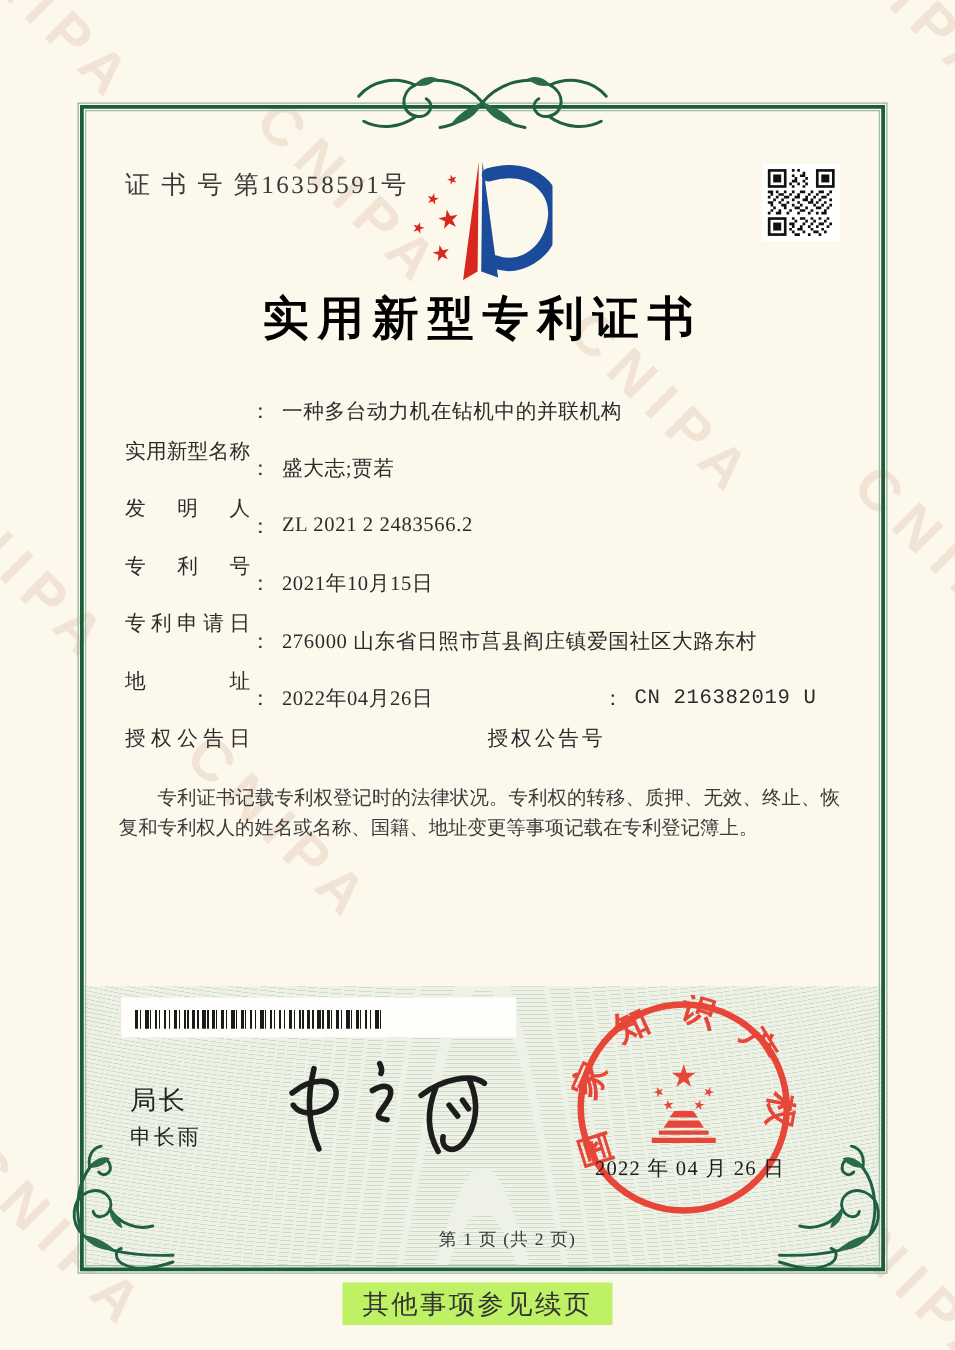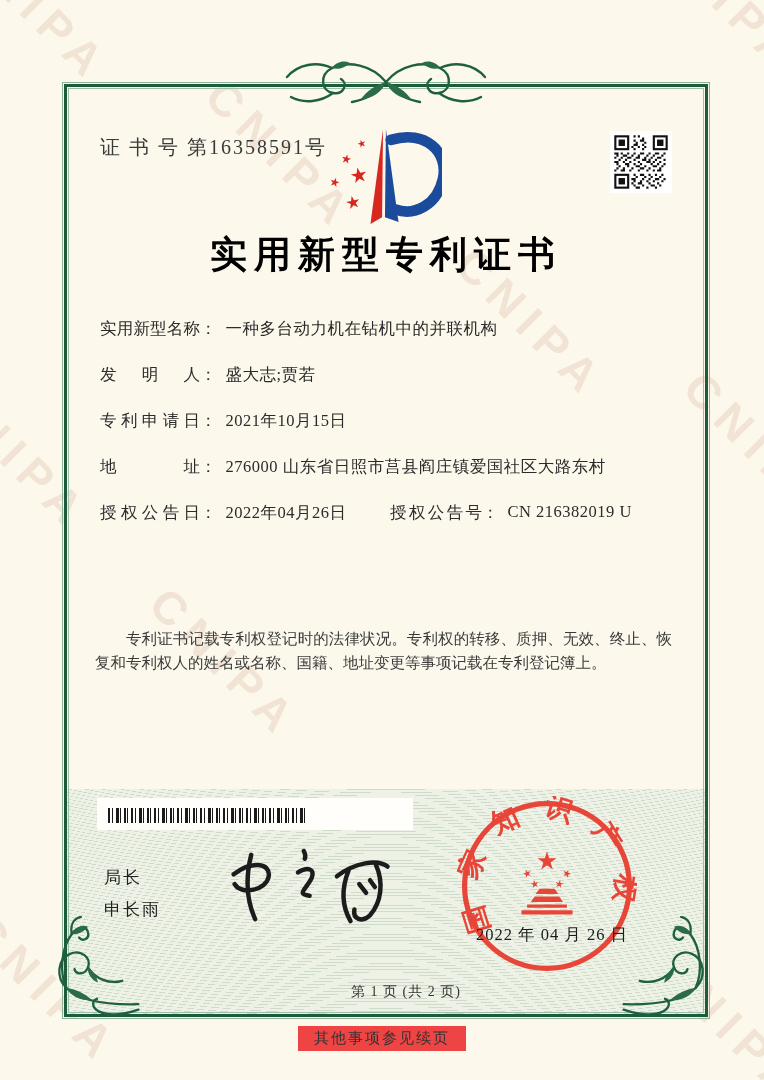--- a/index.html
+++ b/index.html
@@ -36,50 +36,50 @@
   }
   
   .cert-no{position:absolute;left:100px;top:134px;z-index:4;font-size:20px;letter-spacing:2px;color:#3a3a3a;}
   .qr{position:absolute;left:610px;top:131px;width:62px;height:62px;z-index:4;background:#fff;}
   .logo{position:absolute;left:326px;top:124px;width:116px;height:112px;z-index:4;}
   .title-wrap{position:absolute;left:64px;top:230px;width:644px;text-align:center;z-index:4;}
   .title{font-size:37px;font-weight:bold;letter-spacing:7px;color:#000000;}
   
   .fields{position:absolute;left:100px;top:318px;width:560px;z-index:4;}
   .field-row{height:46px;font-size:16.5px;color:#2b2b2b;white-space:nowrap;}
-  .flabel{display:inline-block;width:100px;text-align:justify;text-align-last:justify;vertical-align:top;}
+  .flabel{display:inline-block;width:100px;text-align:justify;text-align-last:justify;vertical-align:top;margin-top:32px;}
   .fcolon{display:inline-block;vertical-align:top;}
   .fvalue{display:inline-block;margin-left:9px;vertical-align:top;letter-spacing:.5px;}
-  .grant-no{position:absolute;left:290px;top:0;}
+  .grant-no{position:absolute;left:290px;top:0;font-family:Liberation Mono, monospace;}
   .grant-no .flabel{width:92px;}
   
   .body-text{position:absolute;left:95px;top:627px;width:577px;z-index:4;
     font-size:15.5px;line-height:23.5px;color:#3b3b3b;text-align:justify;}
   .body-text p{margin:0;text-indent:2em;}
   
   .barcode-patch{position:absolute;left:97px;top:798px;width:316px;height:32px;background:#fffefb;z-index:3;}
   .barcode{
     position:absolute;left:108px;top:808px;width:200px;height:15px;z-index:4;
     background:repeating-linear-gradient(90deg,
       #1a1a1a 0 2px, transparent 2px 4px,
       #1a1a1a 4px 5px, transparent 5px 8px,
       #1a1a1a 8px 11px, transparent 11px 12px,
       #1a1a1a 12px 13px, transparent 13px 16px,
       #1a1a1a 16px 18px, transparent 18px 19px,
       #1a1a1a 19px 20px, transparent 20px 23px);
   }
-  .director-label{position:absolute;left:104px;top:866px;z-index:4;font-size:17px;letter-spacing:2px;color:#222;}
+  .director-label{position:absolute;left:104px;top:866px;z-index:4;font-size:21px;letter-spacing:2px;color:#222;}
   .director-name{position:absolute;left:104px;top:898px;z-index:4;font-size:17px;letter-spacing:2px;color:#222;}
   .signature{position:absolute;left:222px;top:840px;width:185px;height:95px;z-index:4;}
   .seal{position:absolute;left:457px;top:796px;width:180px;height:180px;z-index:6;opacity:.92;}
   .seal-date{position:absolute;left:462px;top:924px;width:180px;z-index:7;
     font-size:16.5px;letter-spacing:1px;color:#1c1c1c;text-align:center;white-space:nowrap;}
   .page-info{position:absolute;left:64px;top:983px;width:644px;text-align:center;z-index:4;font-size:14px;color:#333;letter-spacing:1px;margin-left:20px;}
   .continuation-wrap{position:absolute;left:0;top:1026px;width:764px;display:flex;justify-content:center;z-index:4;}
-  .continuation{background:#ef4444;padding:3px 16px;font-size:15px;letter-spacing:2px;color:#333;}
+  .continuation{background:#bef264;padding:3px 16px;font-size:21px;letter-spacing:2px;color:#333;}
   
   .ornament{position:absolute;z-index:6;pointer-events:none;}
   .orn-top{left:276px;top:56px;width:220px;height:52px;}
   .orn-bl{left:34px;top:916px;width:108px;height:108px;}
   .orn-br{left:620px;top:916px;width:108px;height:108px;transform:scaleX(-1);}
 </style>
 </head>
 <body>
 
 <div class="watermark" style="left:-60px;top:-20px;">CNIPA</div>
@@ -194,20 +194,23 @@
 <div class="title-wrap">
   <span class="title">实用新型专利证书</span>
 </div>
 
 <div class="fields">
   <div class="field-row">
     <span class="flabel">实用新型名称</span><span class="fcolon">：</span><span class="fvalue">一种多台动力机在钻机中的并联机构</span>
   </div>
   <div class="field-row">
     <span class="flabel">发明人</span><span class="fcolon">：</span><span class="fvalue">盛大志;贾若</span>
+  </div>
+  <div class="field-row">
+    <span class="flabel">专利号</span><span class="fcolon">：</span><span class="fvalue">ZL 2021 2 2483566.2</span>
   </div>
   <div class="field-row">
     <span class="flabel">专利申请日</span><span class="fcolon">：</span><span class="fvalue">2021年10月15日</span>
   </div>
   <div class="field-row">
     <span class="flabel">地址</span><span class="fcolon">：</span><span class="fvalue">276000 山东省日照市莒县阎庄镇爱国社区大路东村</span>
   </div>
   <div class="field-row" style="position:relative;">
     <span class="flabel">授权公告日</span><span class="fcolon">：</span><span class="fvalue">2022年04月26日</span>
     <span class="grant-no">

